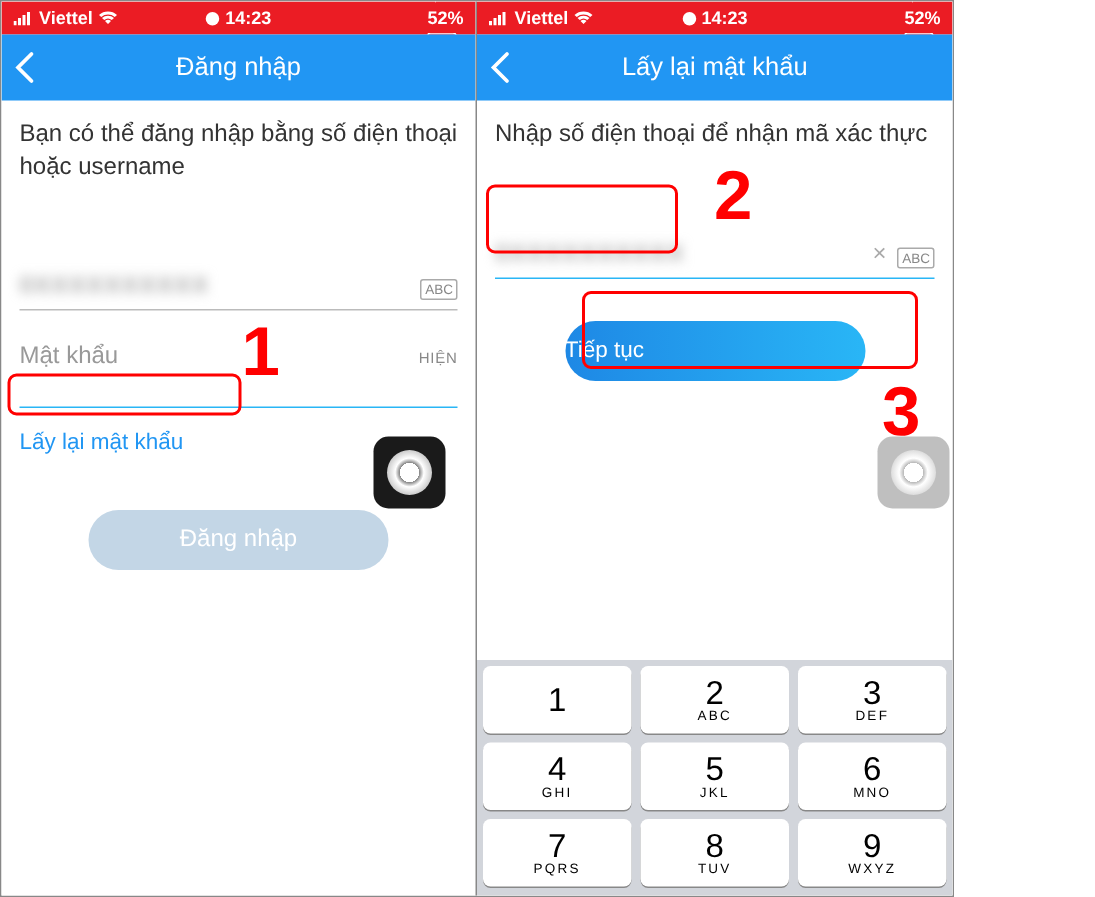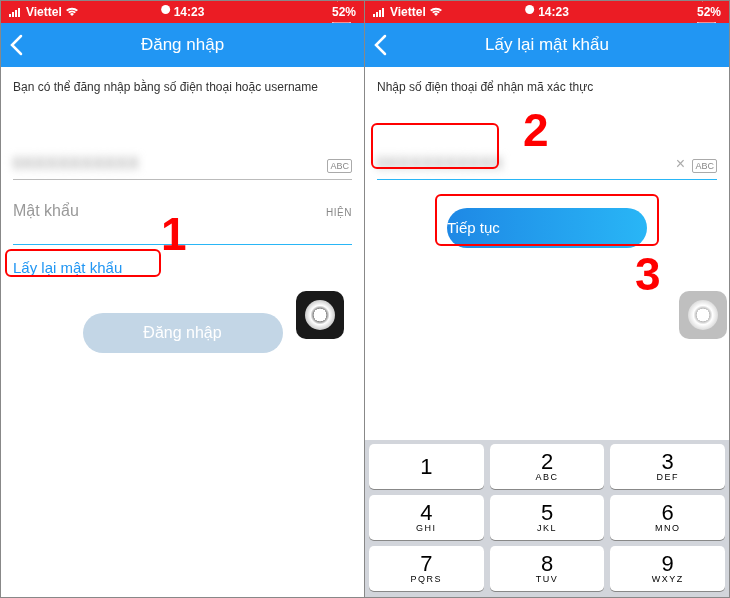--- a/index.html
+++ b/index.html
@@ -1,32 +1,32 @@
 <!DOCTYPE html>
 <html><head>
 <meta charset="utf-8">
 <style>
   * { margin: 0; padding: 0; box-sizing: border-box; font-family: -apple-system, Helvetica, Arial, sans-serif; }
   body { background: #fff; }
-  .frame { width: 730px; height: 598px; border: 1px solid #888; position: relative; display: flex; }
+  .frame { width: 636px; height: 598px; border: 1px solid #888; position: relative; display: flex; }
   .phone { width: 50%; height: 100%; border-right: 1px solid #888; position: relative; overflow: hidden; background: #fff; }
   .phone:last-child { border-right: none; }
 
   .status { height: 22px; background: #eb1c24; color: #fff; font-size: 12px; display: flex; align-items: center; padding: 0 8px; font-weight: 600; position: relative; }
   .status .left { display: flex; align-items: center; gap: 3px; }
-  .status .center { position: absolute; left: 50%; transform: translateX(-50%); display: flex; gap: 4px; }
+  .status .center { position: absolute; left: 50%; transform: translateX(-50%); display: flex; align-items: center; gap: 4px; }
   .status .right { margin-left: auto; display: flex; gap: 3px; flex-direction: column; }
   .status svg { display: block; }
   .rec-dot { width: 9px; height: 9px; background: #fff; border-radius: 50%; }
 
   .header { height: 44px; background: #2196f3; color: #fff; display: flex; align-items: center; position: relative; }
   .back { position: absolute; left: 8px; top: 0; bottom: 0; display: flex; align-items: center; }
   .header-title { flex: 1; text-align: center; font-size: 17px; font-weight: 400; }
 
-  .instr { padding: 12px 12px 6px; font-size: 12px; color: #333; line-height: 1.35; }
+  .instr { padding: 12px 12px 6px; font-size: 16px; color: #333; line-height: 1.35; }
 
   .field-row { position: relative; margin: 18px 12px 0; }
   .field-row.wide { margin-top: 54px; }
   .blurred { display: inline-block; filter: blur(4px); color: #aaa; letter-spacing: 1px; font-weight: 700; font-size: 16px; }
   .underline { border-bottom: 1px solid #bbb; padding-bottom: 6px; }
   .underline.active { border-bottom: 1.5px solid #29b6f6; }
   .abc { position: absolute; right: 0; bottom: 6px; border: 1px solid #aaa; color: #888; font-size: 9px; padding: 1px 2px; border-radius: 2px; }
   .abc.with-x { right: 0; }
   .clear-x { position: absolute; right: 32px; bottom: 6px; color: #aaa; font-size: 16px; }
 

